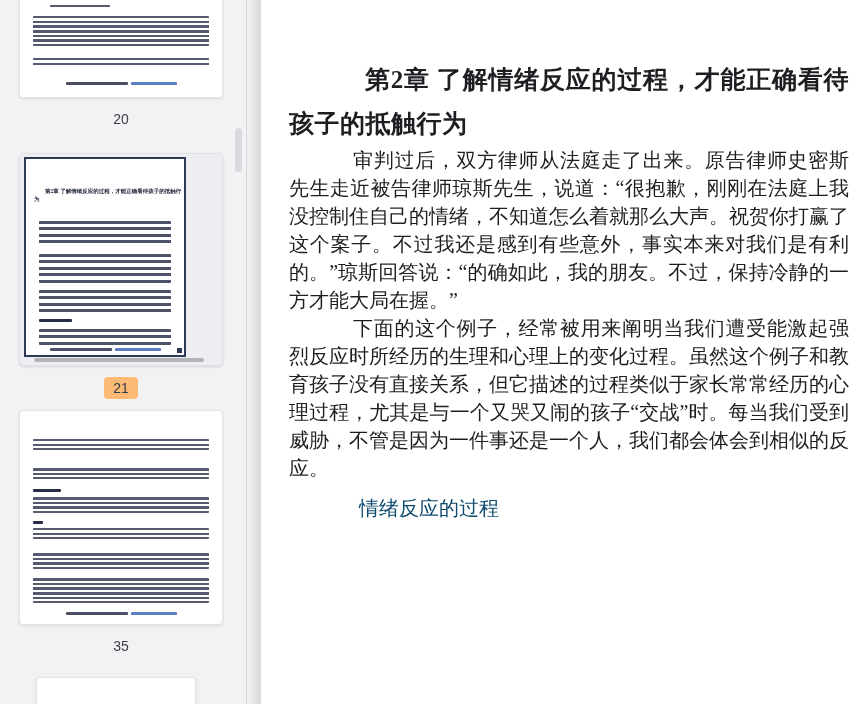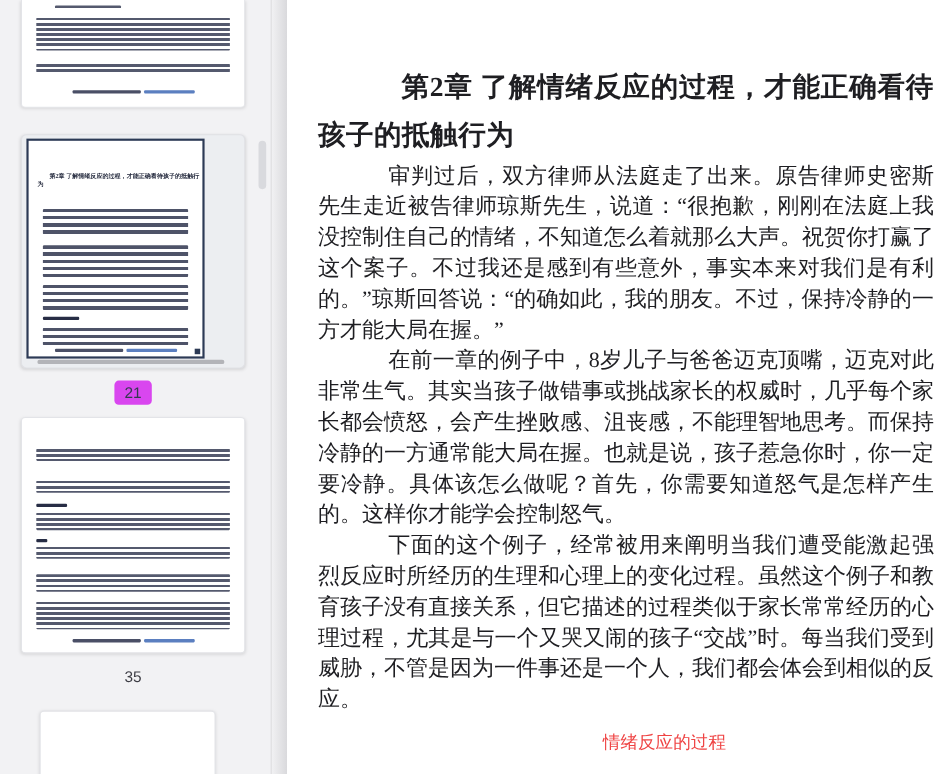--- a/index.html
+++ b/index.html
@@ -22,21 +22,21 @@
   }
   .thumb-20{height:98px;border-top:none;border-radius:0 0 4px 4px;margin-top:0;}
   .thumb-22{height:215px;margin-top:13px;}
   .thumb-partial{height:60px;margin-top:21px;margin-left:36px;width:160px;border-radius:4px 4px 0 0;}
 
   .page-label{
     width:204px;margin-left:19px;text-align:center;
     font-size:14px;color:#3d3d44;margin-top:11px;height:20px;line-height:20px;
   }
   .page-label .badge{
-    display:inline-block;background:#d946ef;border-radius:4px;
+    display:inline-block;background:#fdba74;border-radius:4px;
     padding:1px 9px;color:#323a4e;
   }
 
   
   .thumb-sel{
     position:relative;margin-left:19px;margin-top:24px;width:204px;height:213px;
     background:#eceef1;border:1px solid #e0e1e5;border-radius:5px;
     box-shadow:0 1px 3px rgba(0,0,0,.12);box-sizing:border-box;
   }
   .mini-page{
@@ -92,38 +92,41 @@
     margin:0;font-size:25px;line-height:44px;font-weight:bold;
     text-indent:76px;text-align:justify;letter-spacing:.5px;
   }
   .content p{
     margin:0;font-size:20px;line-height:28px;text-align:justify;
     text-indent:64px;
   }
   .p-first{margin-top:56px;}
   .p-next{margin-top:12px;}
   .section-heading{
-    margin:14px 0 0 0;font-size:16px;line-height:24px;font-weight:normal;
-    text-indent:70px;color:#ef4444;text-align:center;
+    margin:14px 0 0 0;font-size:20px;line-height:24px;font-weight:normal;
+    text-indent:70px;color:#0c4a6e;
   }
   .p-last{margin-top:48px;}
 </style>
 </head>
 <body>
 
 <aside class="sidebar">
 
   <div class="thumb-card thumb-20">
     <div class="tx tx-sm" style="top:5px;left:30px;right:112px;height:3px;"></div>
     <div class="tx tx-sm" style="top:16px;height:30px;"></div>
     <div class="tx tx-sm" style="top:58px;height:8px;"></div>
     <div class="wm" style="top:82px;">
         <span class="d"></span>
         <span class="b"></span>
       </div>
+  </div>
+  <div class="page-label">
+    <span>20</span>
   </div>
 
   <div class="thumb-sel">
     <div class="mini-page">
       <div class="mini-title">第2章 了解情绪反应的过程，才能正确看待孩子的抵触行为</div>
       <div class="tx tx-lg" style="top:62px;height:23px;"></div>
       <div class="tx tx-lg" style="top:95px;height:29px;"></div>
       <div class="tx tx-lg" style="top:131px;height:23px;"></div>
       <div class="tx tx-head" style="top:160px;left:13px;right:112px;"></div>
       <div class="tx tx-lg" style="top:170px;height:16px;"></div>
@@ -161,17 +164,16 @@
 
   <div class="sidebar-scrollbar"></div>
 </aside>
 
 <div class="divider"></div>
 
 <main class="content">
   <div class="page-inner">
     <h1 class="chapter-title">第2章 了解情绪反应的过程，才能正确看待孩子的抵触行为</h1>
     <p class="p-first">审判过后，双方律师从法庭走了出来。原告律师史密斯先生走近被告律师琼斯先生，说道：“很抱歉，刚刚在法庭上我没控制住自己的情绪，不知道怎么着就那么大声。祝贺你打赢了这个案子。不过我还是感到有些意外，事实本来对我们是有利的。”琼斯回答说：“的确如此，我的朋友。不过，保持冷静的一方才能大局在握。”</p>
-    <p class="p-next">在前一章的例子中，8岁儿子与爸爸迈克顶嘴，迈克对此非常生气。其实当孩子做错事或挑战家长的权威时，几乎每个家长都会愤怒，会产生挫败感、沮丧感，不能理智地思考。而保持冷静的一方通常能大局在握。也就是说，孩子惹急你时，你一定要冷静。具体该怎么做呢？首先，你需要知道怒气是怎样产生的。这样你才能学会控制怒气。</p>
     <p class="p-next">下面的这个例子，经常被用来阐明当我们遭受能激起强烈反应时所经历的生理和心理上的变化过程。虽然这个例子和教育孩子没有直接关系，但它描述的过程类似于家长常常经历的心理过程，尤其是与一个又哭又闹的孩子“交战”时。每当我们受到威胁，不管是因为一件事还是一个人，我们都会体会到相似的反应。</p>
     <h2 class="section-heading">情绪反应的过程</h2>
   </div>
 </main>
 
 </body></html>

